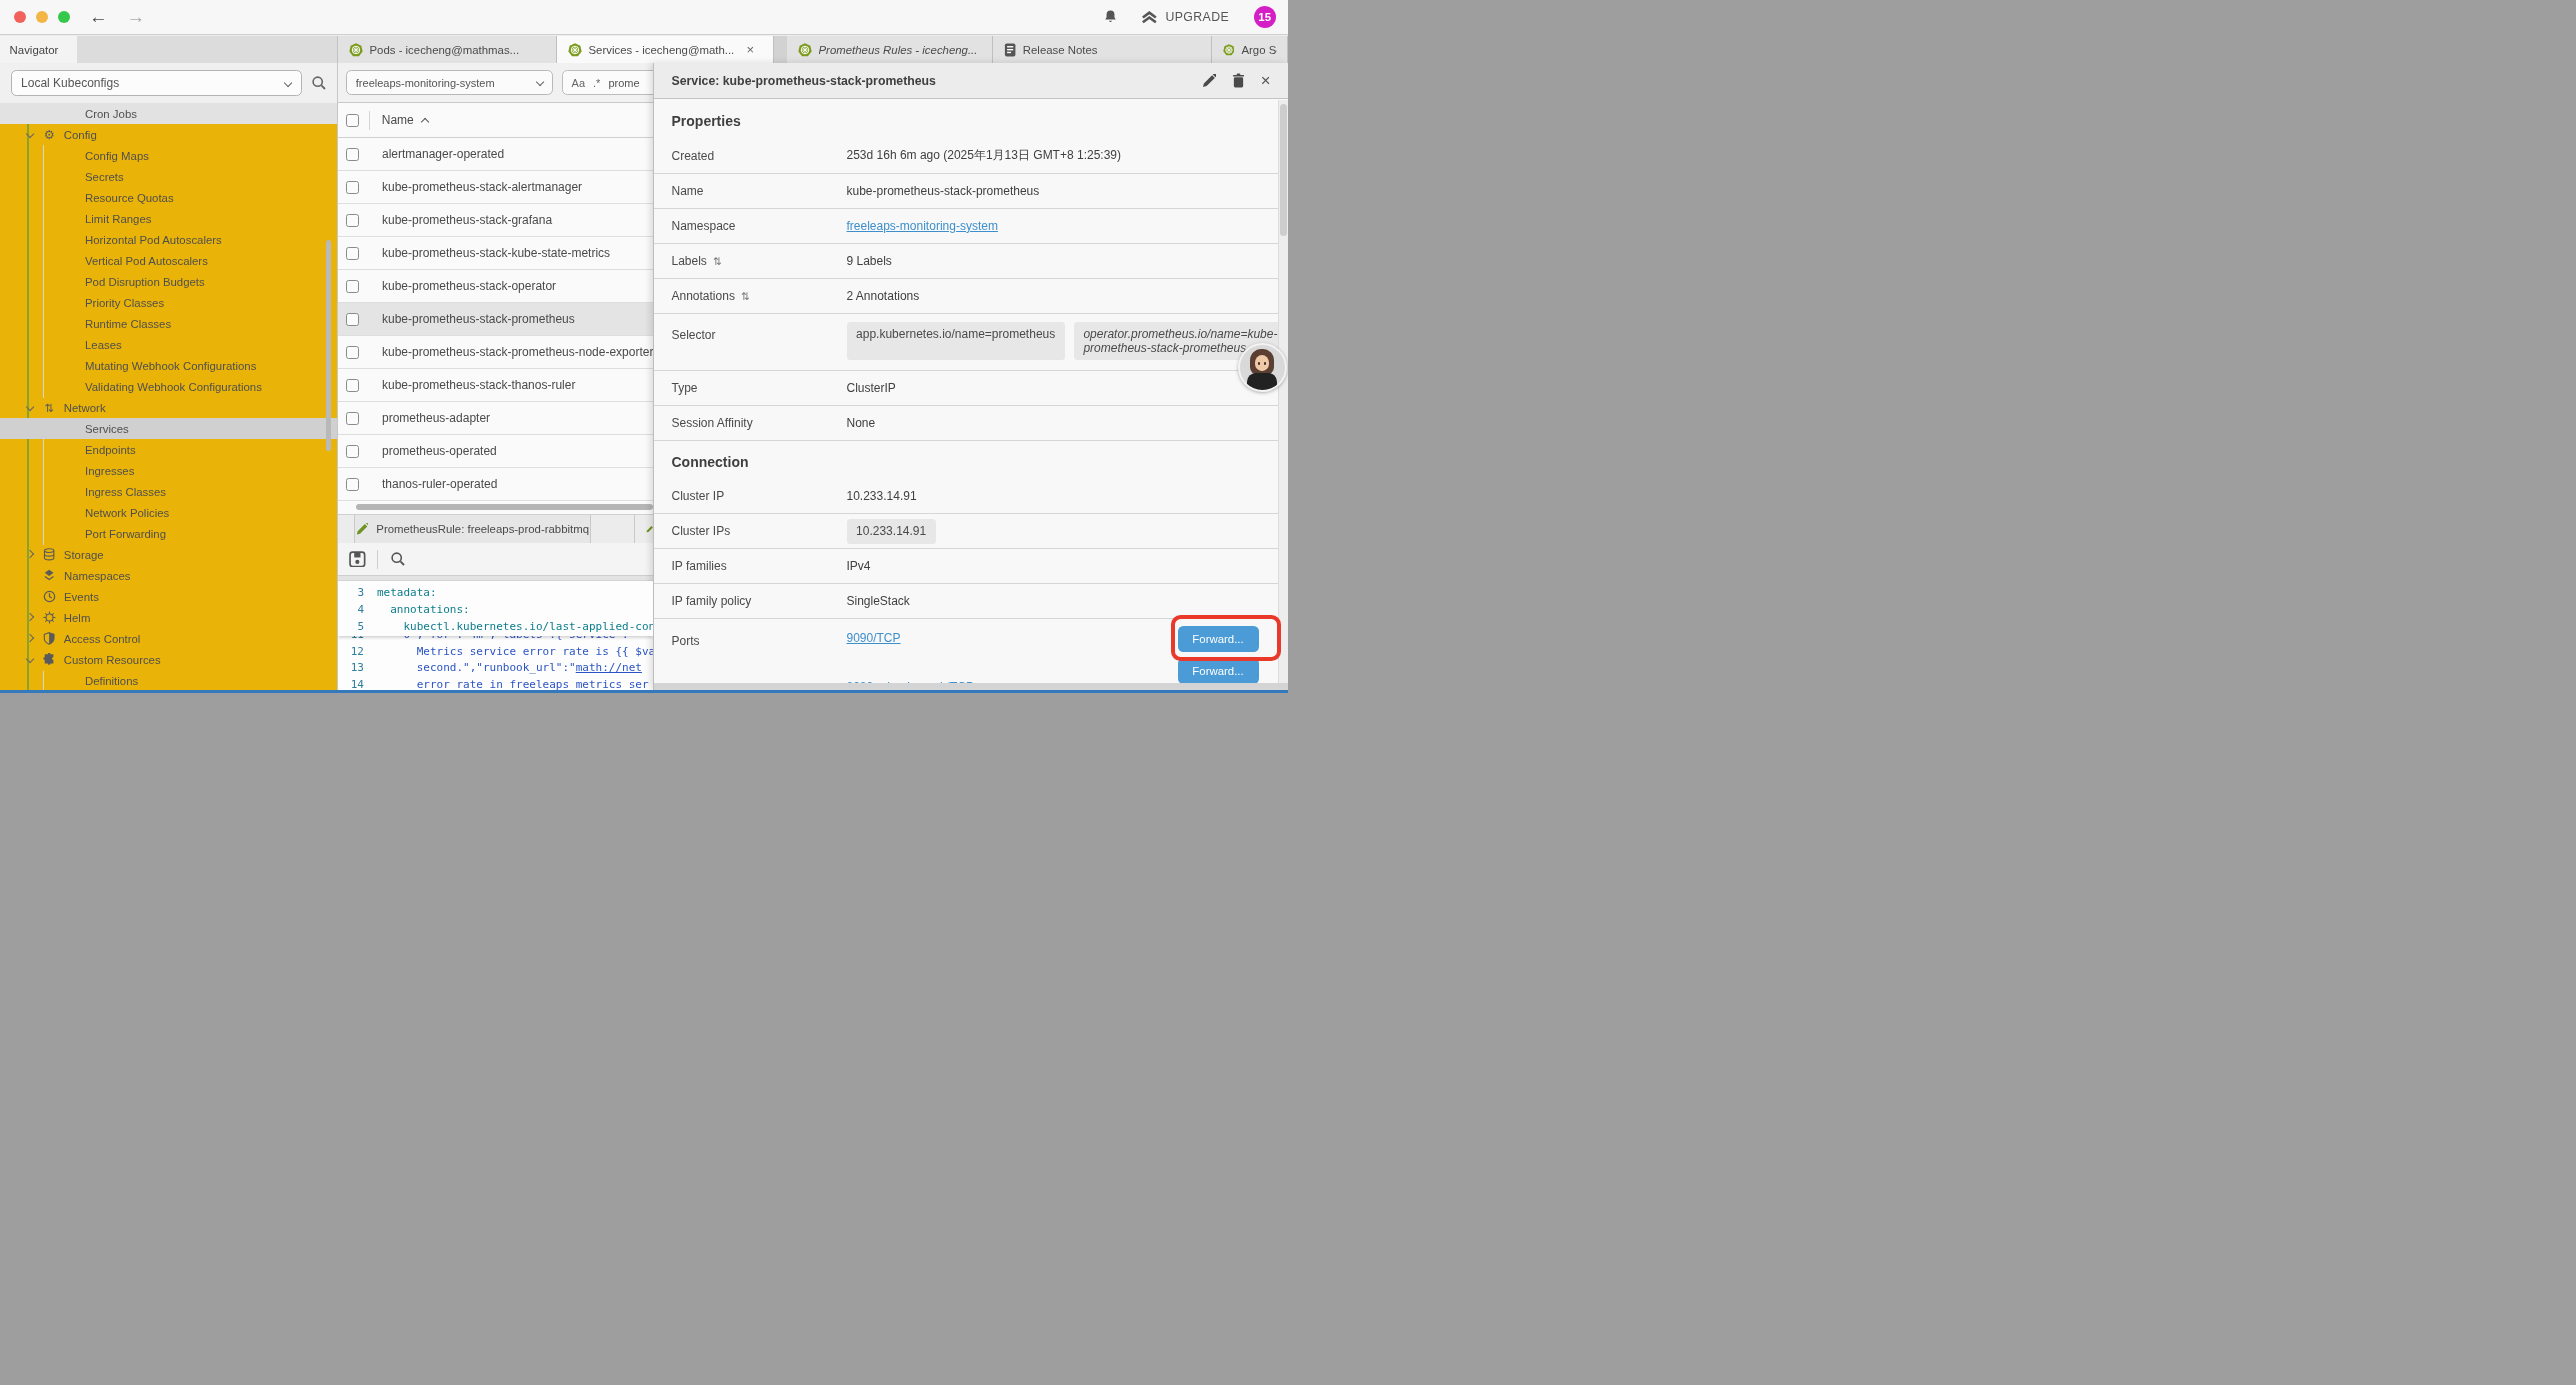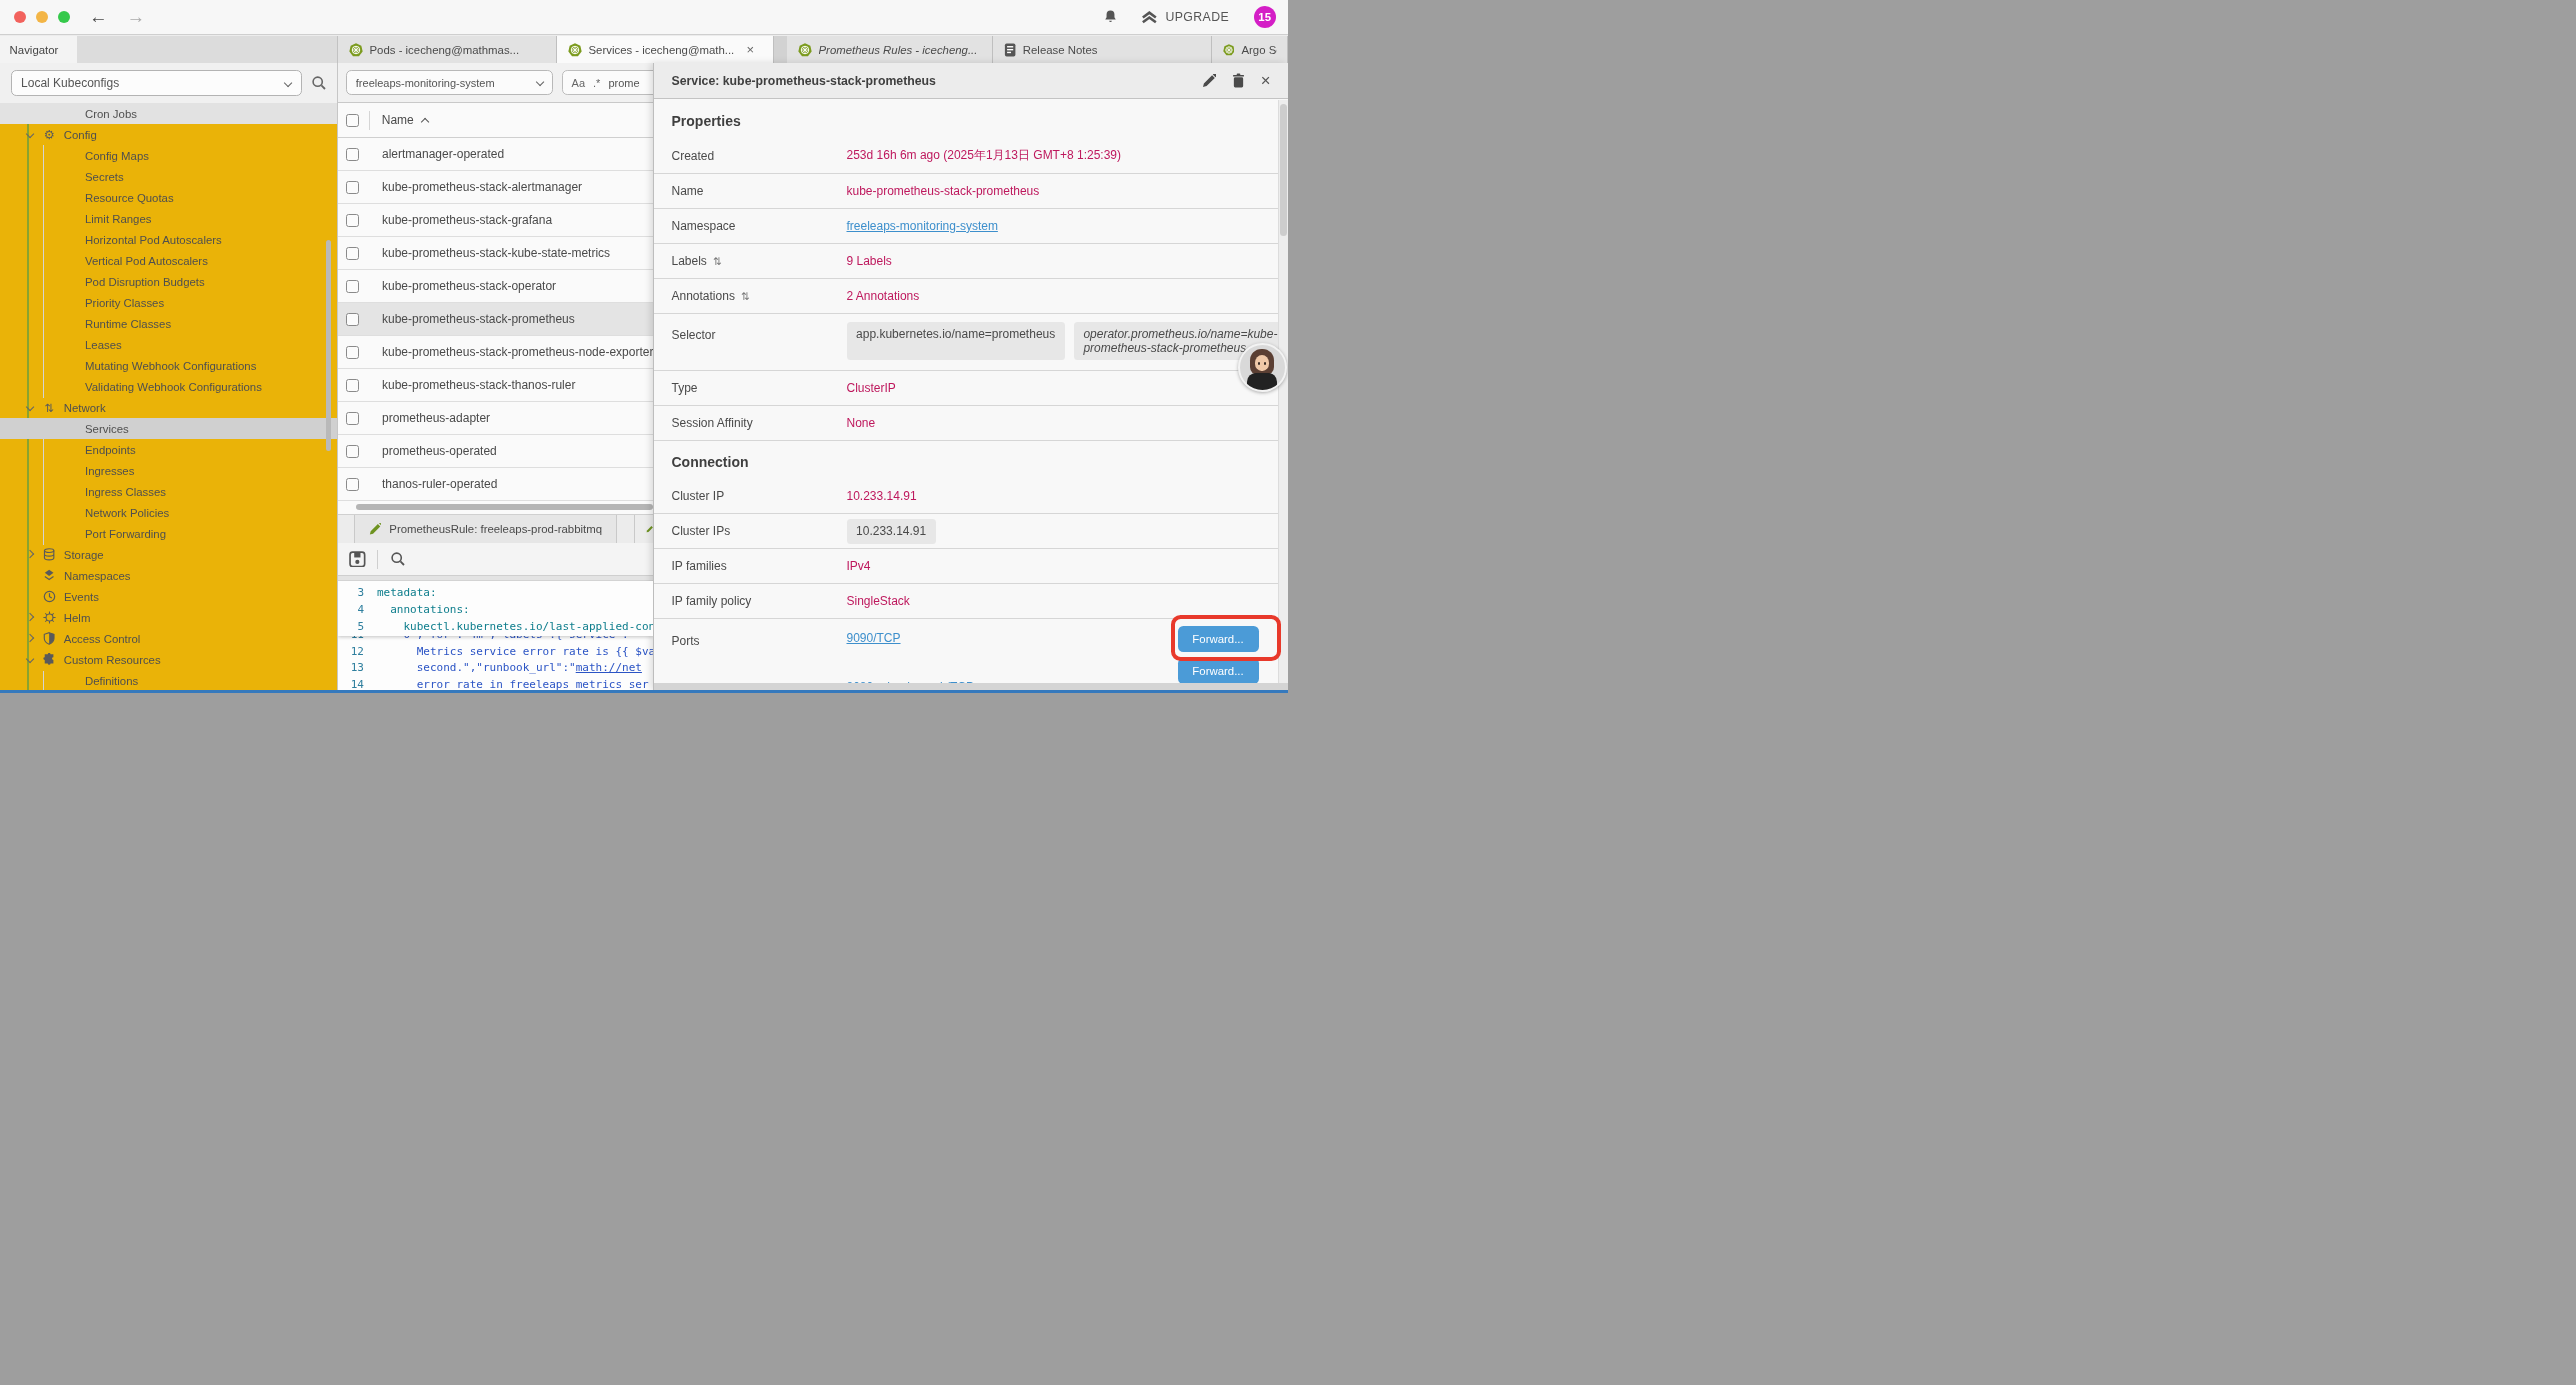--- a/index.html
+++ b/index.html
@@ -73,21 +73,21 @@
   .thead .nm{margin-left:12.3px;}
   .scaret{margin-left:8px;width:6.1px;height:6.1px;border-right:1.4px solid #555;border-bottom:1.4px solid #555;
           transform:rotate(225deg);margin-top:3.5px;}
   .trow{height:33px;display:flex;align-items:center;border-bottom:0.9px solid #dedede;font-size:12px;
         white-space:nowrap;overflow:hidden;}
   .trow .nm{margin-left:23px;}
   .trow.selected{background:#e4e4e4;}
   .hthumb{position:absolute;left:17.5px;top:441px;right:0;height:6.1px;background:#b5b5b5;border-radius:3.5px;}
   .strip{position:absolute;left:0;right:0;top:451px;height:30px;background:#ececec;
          border-top:0.9px solid #d0d0d0;border-bottom:0.9px solid #c9c9c9;display:flex;align-items:stretch;}
-  .etab{display:flex;align-items:center;gap:8px;padding:0 14px;background:#e6e6e6;font-size:11.4px;
+  .etab{display:flex;align-items:center;gap:8px;padding:0 1px;background:#e6e6e6;font-size:11.4px;
         border-left:0.9px solid #c9c9c9;border-right:0.9px solid #c9c9c9;margin-left:16px;white-space:nowrap;overflow:hidden;}
   .etab2{margin-left:auto;border-left:0.9px solid #c9c9c9;padding:0 0 0 10.5px;display:flex;align-items:center;flex:none;width:19px;}
   .toolbar{position:absolute;left:0;right:0;top:480px;height:32px;background:#f4f4f4;display:flex;
            align-items:center;gap:11.4px;padding-left:11.4px;}
   .tbdiv{width:0.9px;height:19px;background:#cfcfcf;}
   .graybar{position:absolute;left:0;right:0;top:512px;height:6.1px;background:#e3e3e3;
            border-top:0.9px solid #cfcfcf;border-bottom:0.9px solid #d6d6d6;}
   .editor{position:absolute;left:0;right:0;top:518px;bottom:0;background:#fdfdfd;
           font-family:"DejaVu Sans Mono",monospace;font-size:11px;line-height:16.7px;color:#2b54c5;}
   .eline{display:flex;white-space:pre;}
@@ -107,21 +107,21 @@
   .phx{font-size:16.7px;color:#555;font-weight:normal;}
   .phx::before{content:"\00d7";}
   .pbody{position:absolute;top:37px;left:0;right:10.5px;bottom:6.1px;overflow:hidden;font-size:12px;}
   .pscroll{position:absolute;top:37px;right:0;bottom:6.1px;width:10.5px;background:#ededed;border-left:0.9px solid #dcdcdc;}
   .pthumb{position:absolute;top:3.5px;left:1.8px;width:7px;height:132px;background:#cdcdcd;border-radius:3.5px;}
   .pbottom{position:absolute;left:0;right:0;bottom:0;height:6.1px;background:#d4d4d4;}
   .sechead{padding:13px 17.5px 9.6px;font-weight:bold;font-size:14px;color:#3f3f3f;}
   .prow{display:flex;align-items:center;min-height:35px;border-bottom:0.9px solid #d6d6d6;padding:0 17.5px;}
   .plabel{width:175px;flex:none;display:flex;align-items:center;gap:6.1px;}
   .udicon::before{content:"\21C5";font-size:10.5px;color:#777;}
-  .pval{color:#be185d;}
+  .pval{color:#404040;}
   .chip{background:#e7e7e7;border-radius:3.5px;padding:5.3px 9.6px;display:inline-block;}
   .prow.multi{align-items:flex-start;padding-top:8px;padding-bottom:9.6px;}
   .chipstack{display:flex;gap:8px;}
   .chipstack .chip.off{margin-left:1px;font-style:italic;}
   .link{color:#3d8fcc;text-decoration:underline;}
   .prow.ports{border-bottom:none;align-items:flex-start;padding-top:8px;position:relative;height:75px;}
   .portcol{display:flex;flex-direction:column;gap:35px;padding-top:3.5px;}
   .fwd{position:absolute;right:19px;width:81px;height:26px;background:#4b9bd7;color:#fff;border:none;
        border-radius:5.3px;font-size:11.4px;font-family:"Liberation Sans",sans-serif;}
   .fwd.b1{top:7px;}

